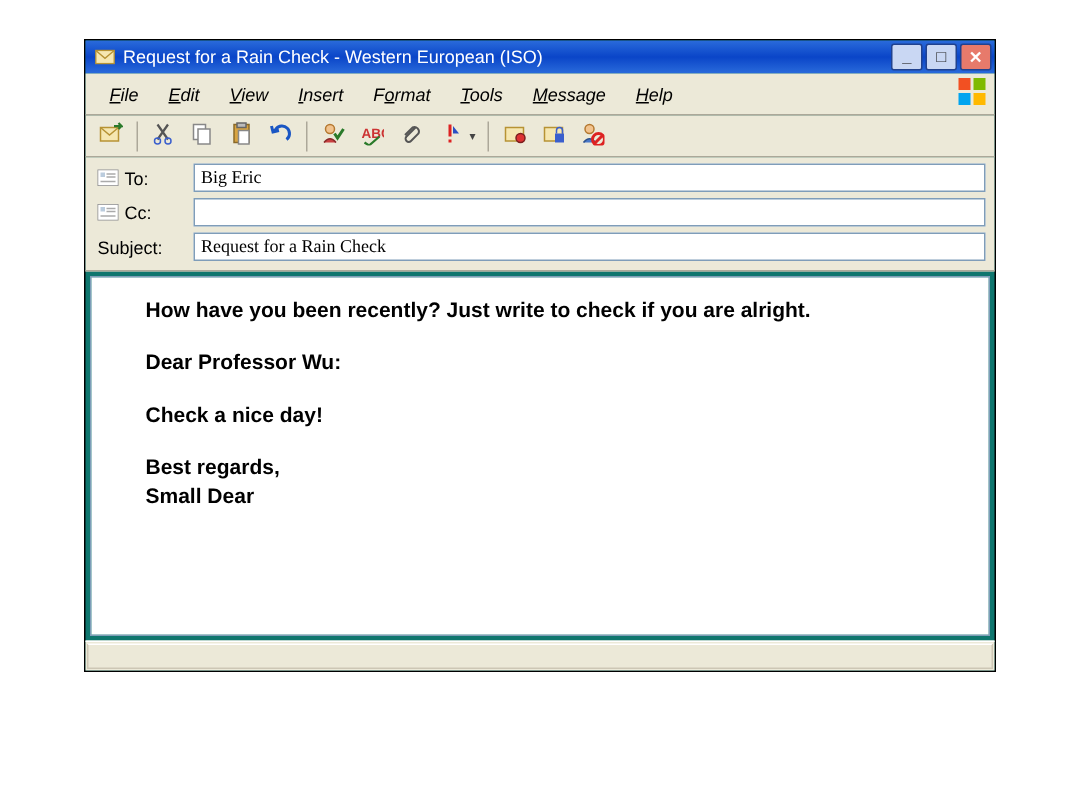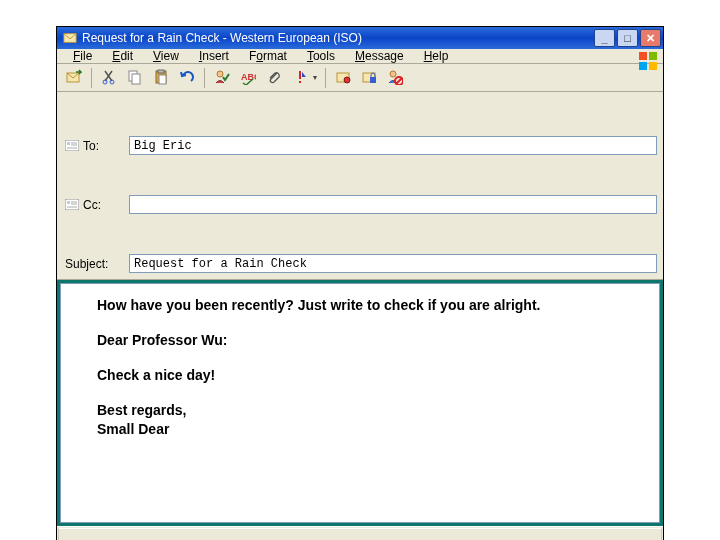--- a/index.html
+++ b/index.html
@@ -45,27 +45,28 @@
     border-radius: 2px;
     display: flex; align-items: center; justify-content: center;
     font-family: Arial, sans-serif;
     font-size: 11px; font-weight: bold;
     color: #2b2b2b;
     cursor: default;
   }
   .win-btn.close { background: #e77a6b; color: #fff; }
   
   .menubar {
-    height: 15px;
+    height: 28px;
     background: #ece9d8;
     display: flex;
     align-items: center;
     padding: 0 6px;
     border-bottom: 1px solid #aca899;
     position: relative;
+    font-style: italic;
   }
   .menu-item {
     padding: 2px 10px;
     font-size: 12px;
     cursor: default;
   }
   .menu-item .ul { text-decoration: underline; }
   .menubar .logo {
     position: absolute;
     right: 4px; top: 1px;
@@ -100,42 +101,41 @@
   
   .headers {
     background: #ece9d8;
     padding: 4px 6px 6px 6px;
     border-bottom: 1px solid #aca899;
   }
   .hdr-row {
     display: flex;
     align-items: center;
     margin-bottom: 4px;
-    margin-top: 40px;
   }
   .hdr-label {
     width: 66px;
     display: flex;
     align-items: center;
     gap: 4px;
     font-size: 12px;
     padding-left: 2px;
   }
   .hdr-icon {
     width: 14px; height: 11px;
     display:inline-flex;
   }
   .hdr-input {
     flex: 1;
     height: 19px;
     border: 1px solid #7f9db9;
     background: #fff;
     font-size: 12px;
     padding: 0 4px;
-    font-family: Liberation Mono, monospace;
+    font-family: Liberation Serif, serif;
   }
   
   .editor-wrap {
     background: #fff;
     border: 1px solid #7f9db9;
     margin: 3px;
   }
   .editor {
     background: #fff;
     min-height: 238px;

